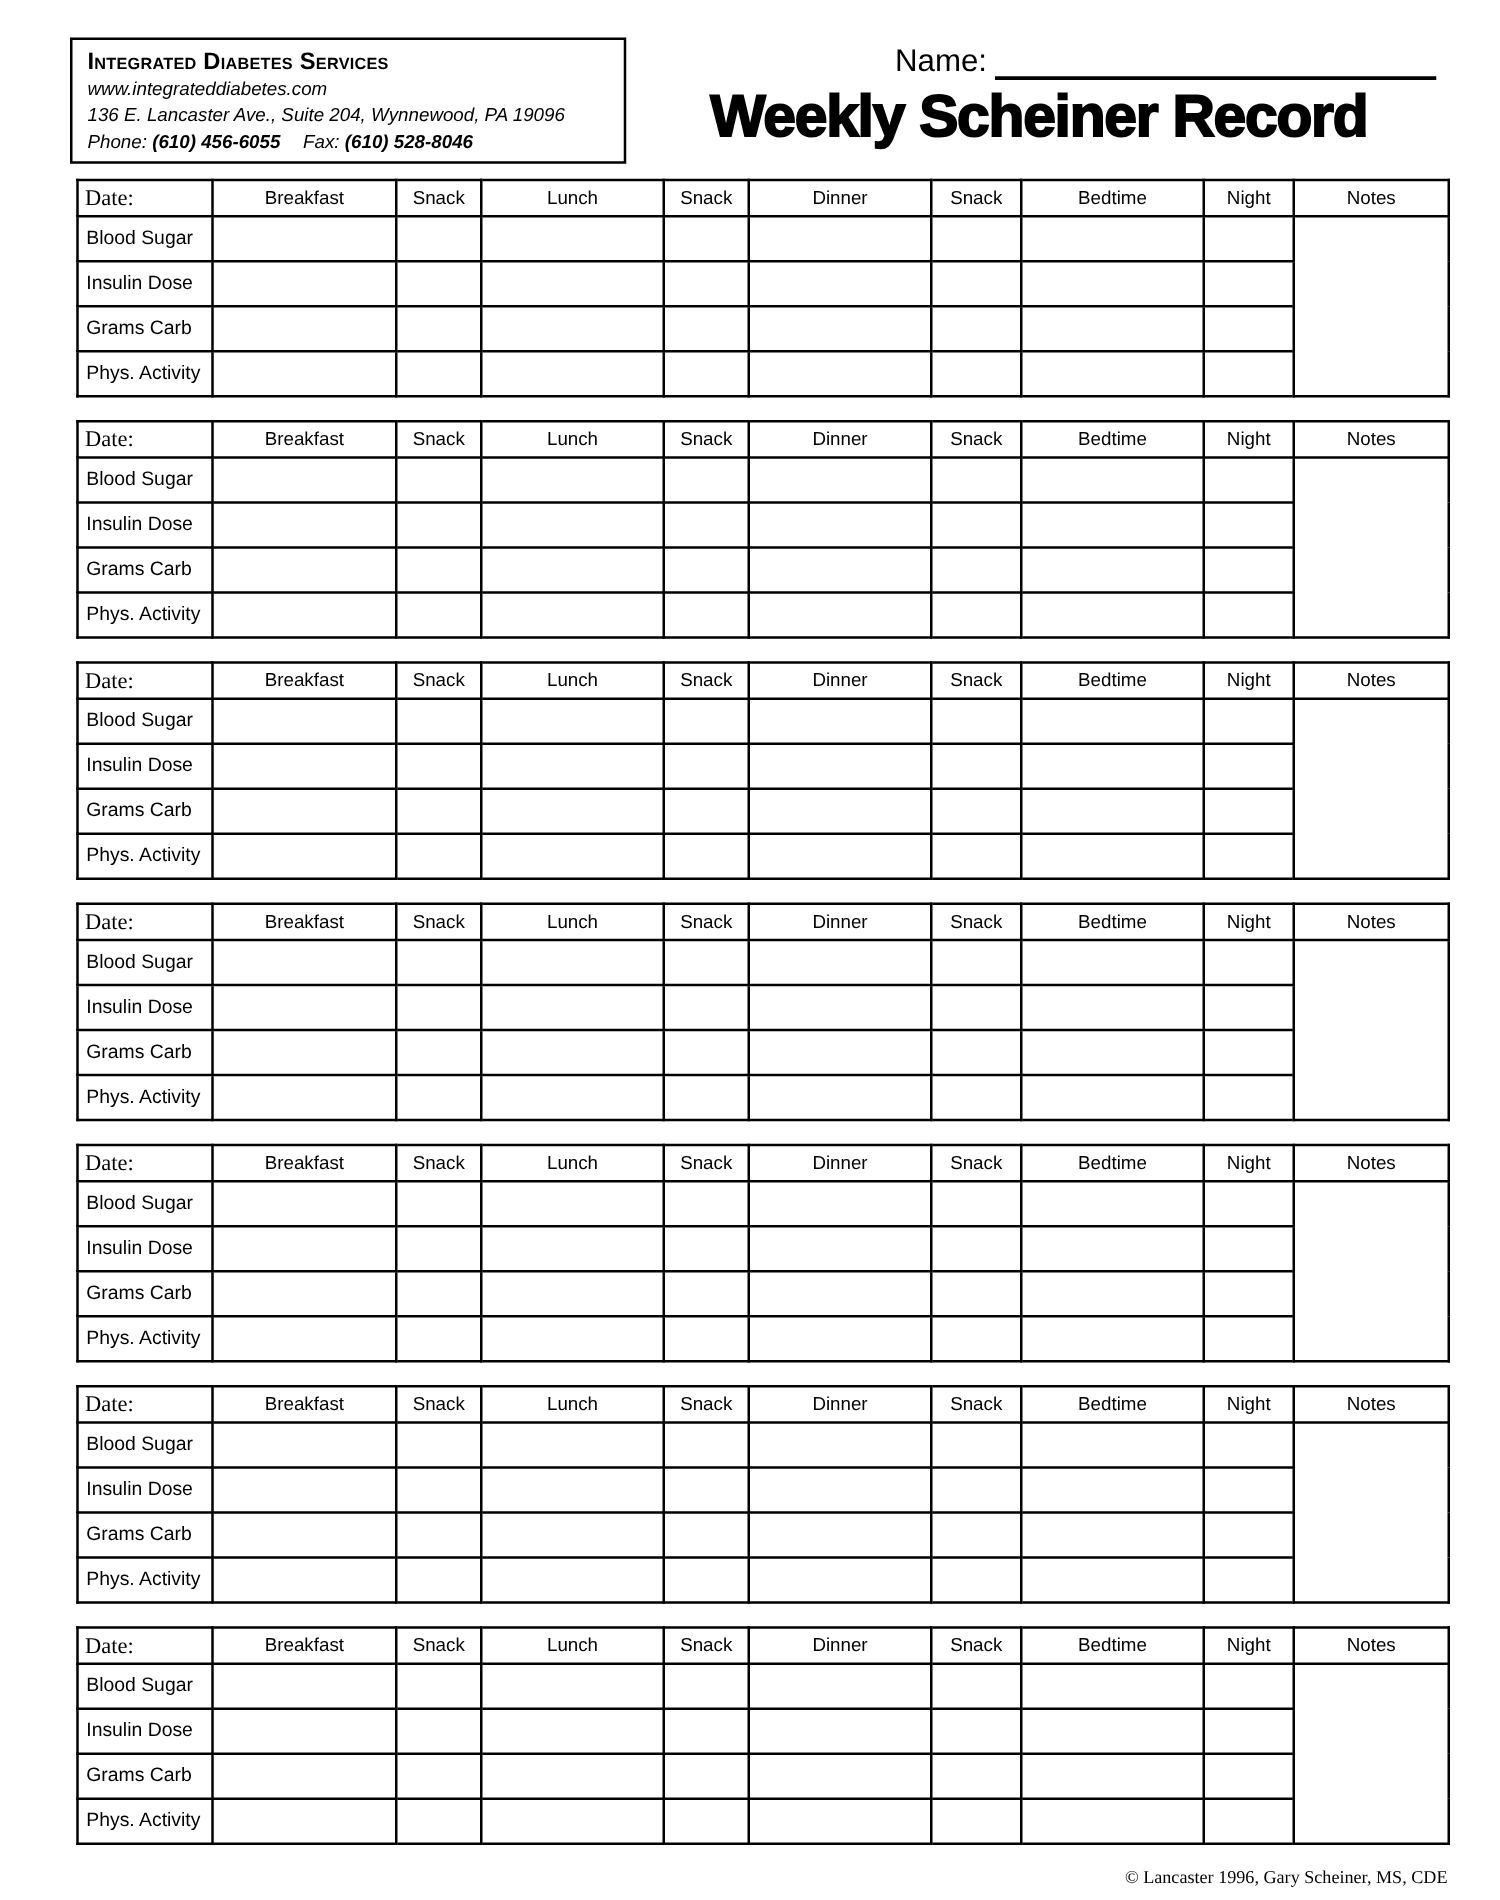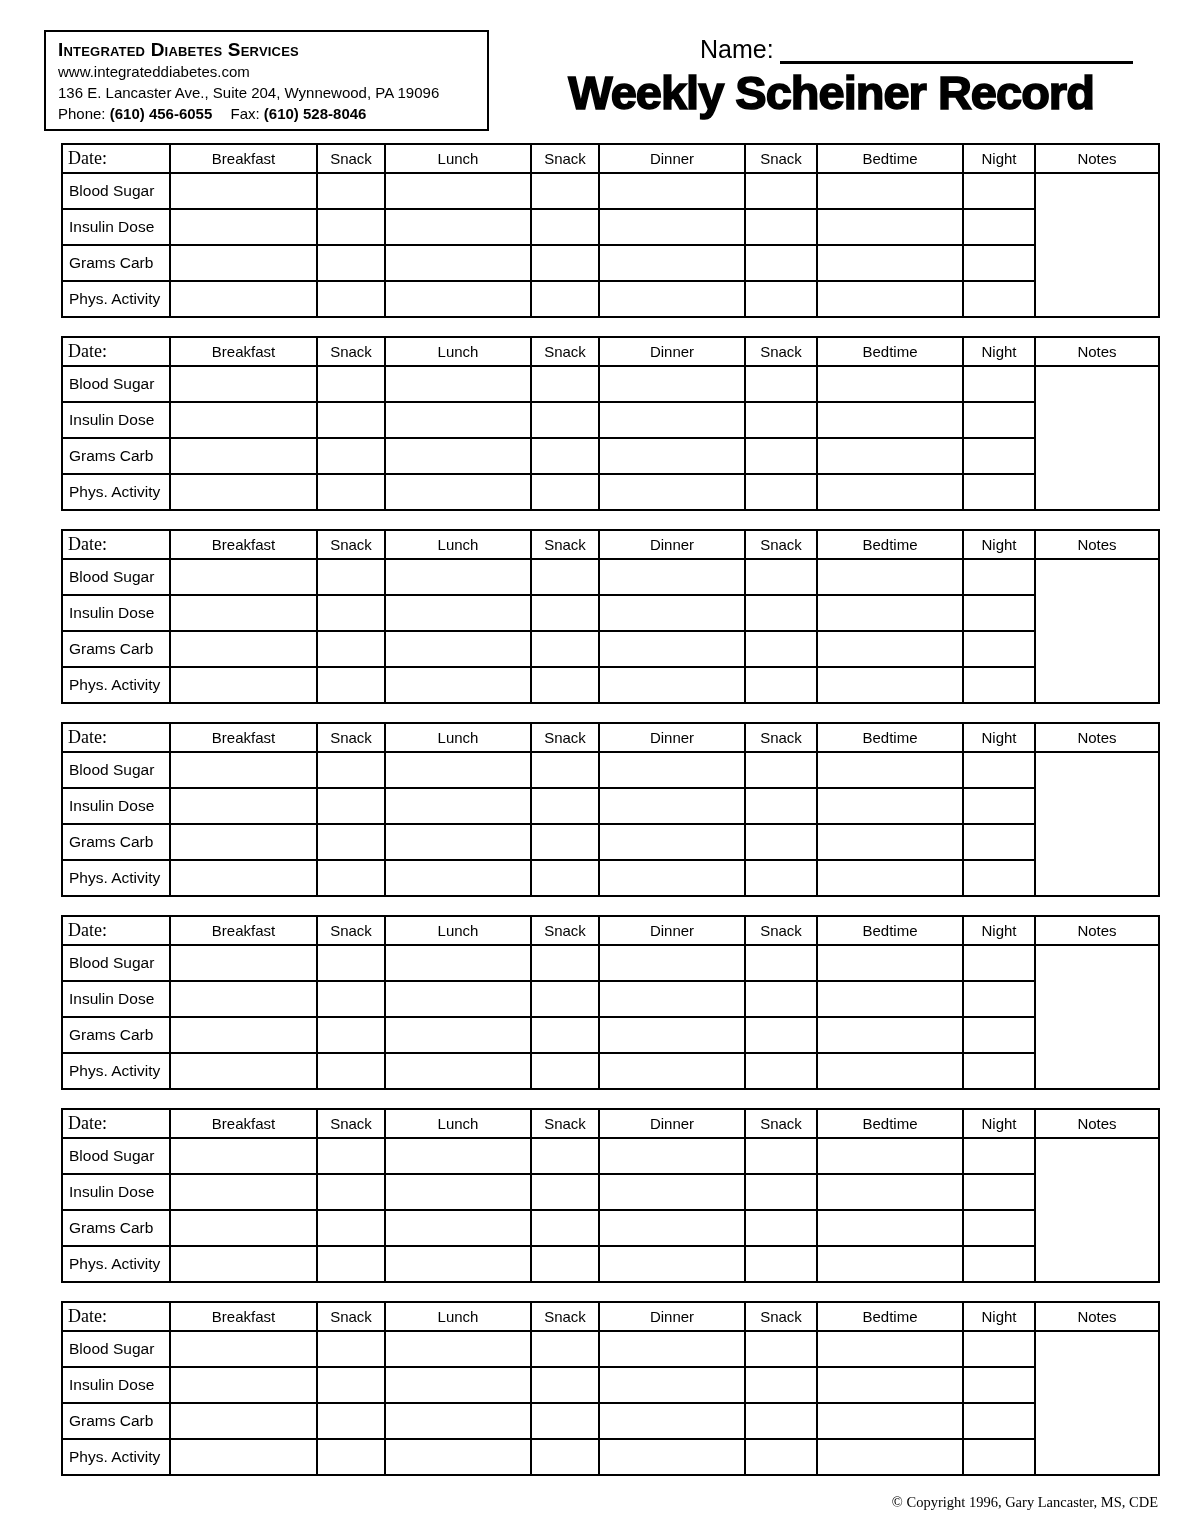--- a/index.html
+++ b/index.html
@@ -7,33 +7,33 @@
   body {
     width:1200px; height:1520px; position:relative;
     font-family:"Liberation Sans", sans-serif; color:#000;
     overflow:hidden;
   }
 
   
   .page-header { position:relative; height:143px; }
 
   .info-box {
-    position:absolute; left:44px; top:30px; width:445px; height:101px;
+    position:absolute; left:56px; top:30px; width:445px; height:101px;
     border:2px solid #000; padding:6px 12px 6px 12px;
   }
   .clinic-name {
     font-size:19px; font-weight:bold; font-variant:small-caps;
     letter-spacing:.2px; line-height:23px;
   }
-  .info-line { font-size:15px; line-height:21px; }
+  .info-line { font-size:15px; line-height:21px;font-style:italic; }
   .info-line .num { font-weight:bold; }
   .fax-part { margin-left:14px; }
 
   .name-line {
-    position:absolute; left:700px; top:34px; width:433px;
+    position:absolute; left:716px; top:34px; width:433px;
     display:flex; align-items:flex-end;
   }
   .name-label { font-size:25px; line-height:30px; padding-right:6px; }
   .name-underline { flex:1; height:28px; border-bottom:3px solid #000; }
 
   .main-title {
     position:absolute; left:522px; top:68px; width:618px;
     text-align:center; font-size:47px; line-height:50px; font-weight:bold;
     letter-spacing:-1px; -webkit-text-stroke:1.6px #000;
     white-space:nowrap;
@@ -608,13 +608,13 @@
         <td class="entry"></td>
         <td class="entry"></td>
         <td class="entry"></td>
         <td class="entry"></td>
         <td class="entry"></td>
       </tr>
     </tbody>
   </table>
 </div>
 
-<div class="footer">© Copyright 1996, Gary Lancaster, MS, CDE</div>
+<div class="footer">© Lancaster 1996, Gary Scheiner, MS, CDE</div>
 
 </body></html>

